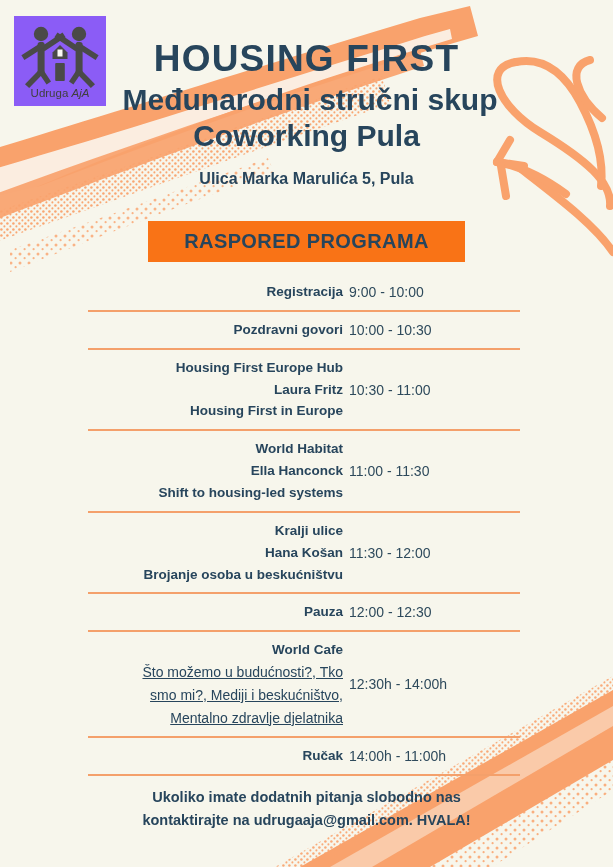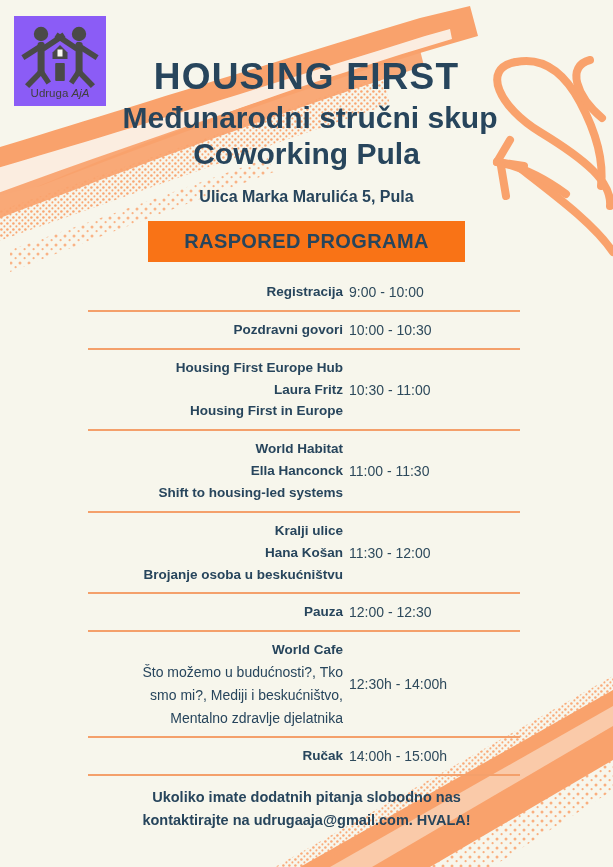--- a/index.html
+++ b/index.html
@@ -23,21 +23,21 @@
     position:absolute;left:14px;top:16px;
     width:92px;height:90px;
     background:#8b5cf6;
     z-index:6;
     display:flex;align-items:center;justify-content:center;
   }
   #logo-box svg{display:block;}
 
   
   #header{
-    position:absolute;left:0;top:56px;width:613px;
+    position:absolute;left:0;top:38px;width:613px;
     z-index:5;text-align:center;
     color:#27455C;
   }
   #title-main{
     font-size:37px;font-weight:bold;letter-spacing:1.2px;
     line-height:1.12;
     font-family:"Liberation Sans", sans-serif;
   }
   #title-sub1{
     font-size:30px;font-weight:bold;line-height:1.18;margin-top:3px;padding-left:7px;
@@ -75,21 +75,21 @@
   .row-desc{
     flex:0 0 255px;
     color:#27455C;
     padding:7px 0 7px 0;
     text-align:right;
   }
   .line{
     font-size:13.5px;font-weight:bold;line-height:1.62;
     white-space:nowrap;
   }
-  .line.regular{font-weight:normal;font-size:14px;line-height:1.62;}
+  .line.regular{font-weight:normal;font-size:14px;line-height:1.62;text-decoration:underline;}
   .row-time{
     flex:1;
     color:#2E4A5C;
     font-size:14px;
     font-weight:normal;
     padding-left:6px;
     white-space:nowrap;
   }
 
   
@@ -248,21 +248,21 @@
           <div class="line regular">Što možemo u budućnosti?, Tko</div>
           <div class="line regular">smo mi?, Mediji i beskućništvo,</div>
           <div class="line regular">Mentalno zdravlje djelatnika</div>
         </div>
         <div class="row-time">12:30h - 14:00h</div>
       </div>
       <div class="row">
         <div class="row-desc">
           <div class="line">Ručak</div>
         </div>
-        <div class="row-time">14:00h - 15:00h</div>
+        <div class="row-time">14:00h - 11:00h</div>
       </div>
     </div>
 
   <div id="footer">
     <div>Ukoliko imate dodatnih pitanja slobodno nas</div>
     <div>kontaktirajte na udrugaaja@gmail.com. HVALA!</div>
   </div>
 
 </div>
 

